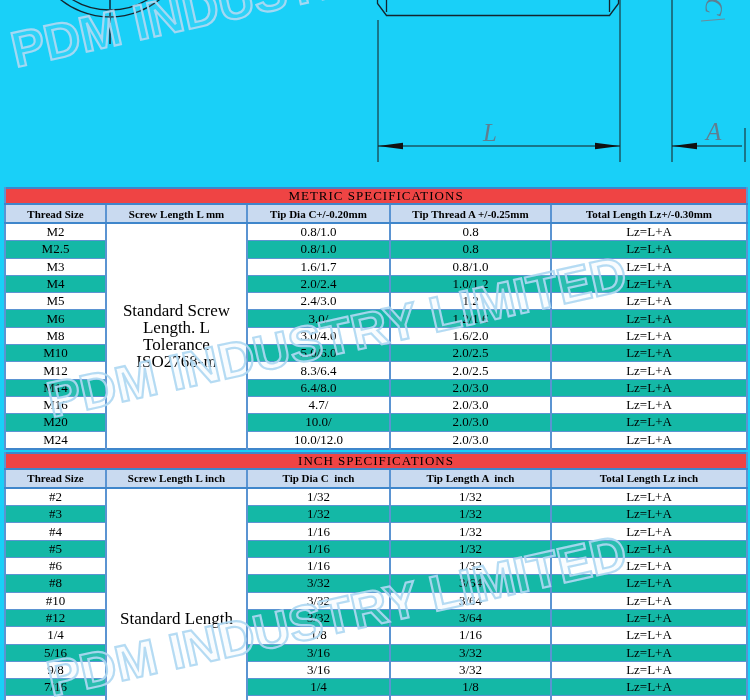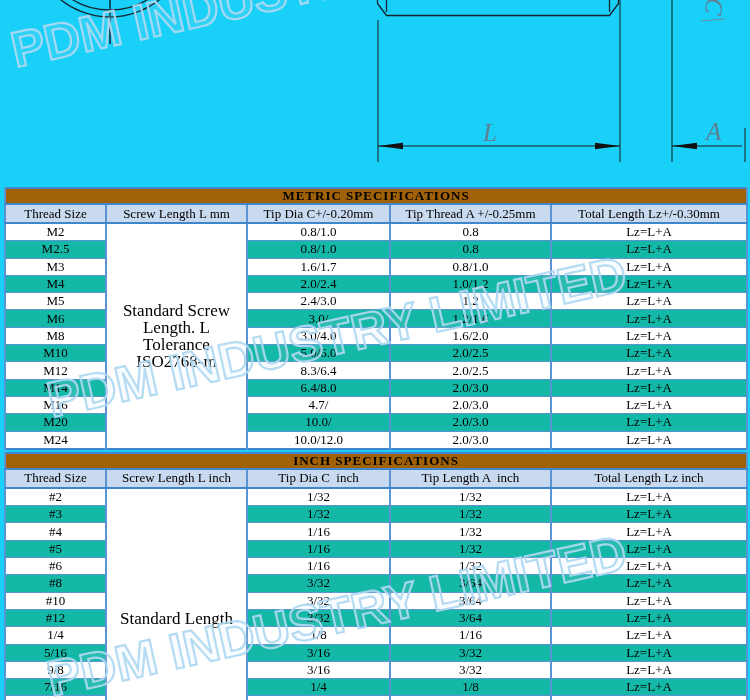--- a/index.html
+++ b/index.html
@@ -9,24 +9,24 @@
   #drawing{position:absolute;left:0;top:0;z-index:1}
   .dim-label{font-family:"Liberation Serif",serif;font-style:italic;fill:#5f7e90;font-size:25px}
   
   .tables{position:absolute;left:4px;top:187px;width:742px;z-index:2}
   table.spec{border-collapse:collapse;table-layout:fixed;width:742px;background:#ffffff;
              border:2px solid #3f86cb}
   table.spec + table.spec{margin-top:2px}
   td,th{border:1px solid #5b94d2;border-left-width:2px;border-right-width:2px;
         text-align:center;padding:0;font-size:13px;color:#000;height:16.3px;
         line-height:16px;overflow:hidden}
-  th{background:#c9daf0;font-weight:normal;white-space:pre;height:17px;
-     border-bottom:2px solid #3f86cb;font-size:13px}
-  .title-cell{font-weight:bold;height:14px;line-height:14px;letter-spacing:1px;
-              border-bottom:2px solid #3f86cb;background:#a16207}
+  th{background:#c9daf0;font-weight:bold;white-space:pre;height:17px;
+     border-bottom:2px solid #3f86cb;font-size:11px}
+  .title-cell{font-weight:normal;height:14px;line-height:14px;letter-spacing:1px;
+              border-bottom:2px solid #3f86cb;background:#ef4444}
   td.shaded{background:#14b8a6}
   td.note-cell{background:#fff;vertical-align:middle}
   .note-line{line-height:17px;font-size:17px}
   .note-off{margin-top:36px}
   
   .wm{position:absolute;font-family:"Liberation Sans",sans-serif;font-weight:bold;
       font-size:50px;color:rgba(205,232,250,0.12);-webkit-text-stroke:2.2px rgba(175,216,242,0.92);
       white-space:nowrap;transform-origin:left center;pointer-events:none;z-index:5}
   .wm1{left:12px;top:22px;transform:rotate(-12.5deg)}
   .wm2{left:48px;top:372px;transform:rotate(-12.5deg)}

